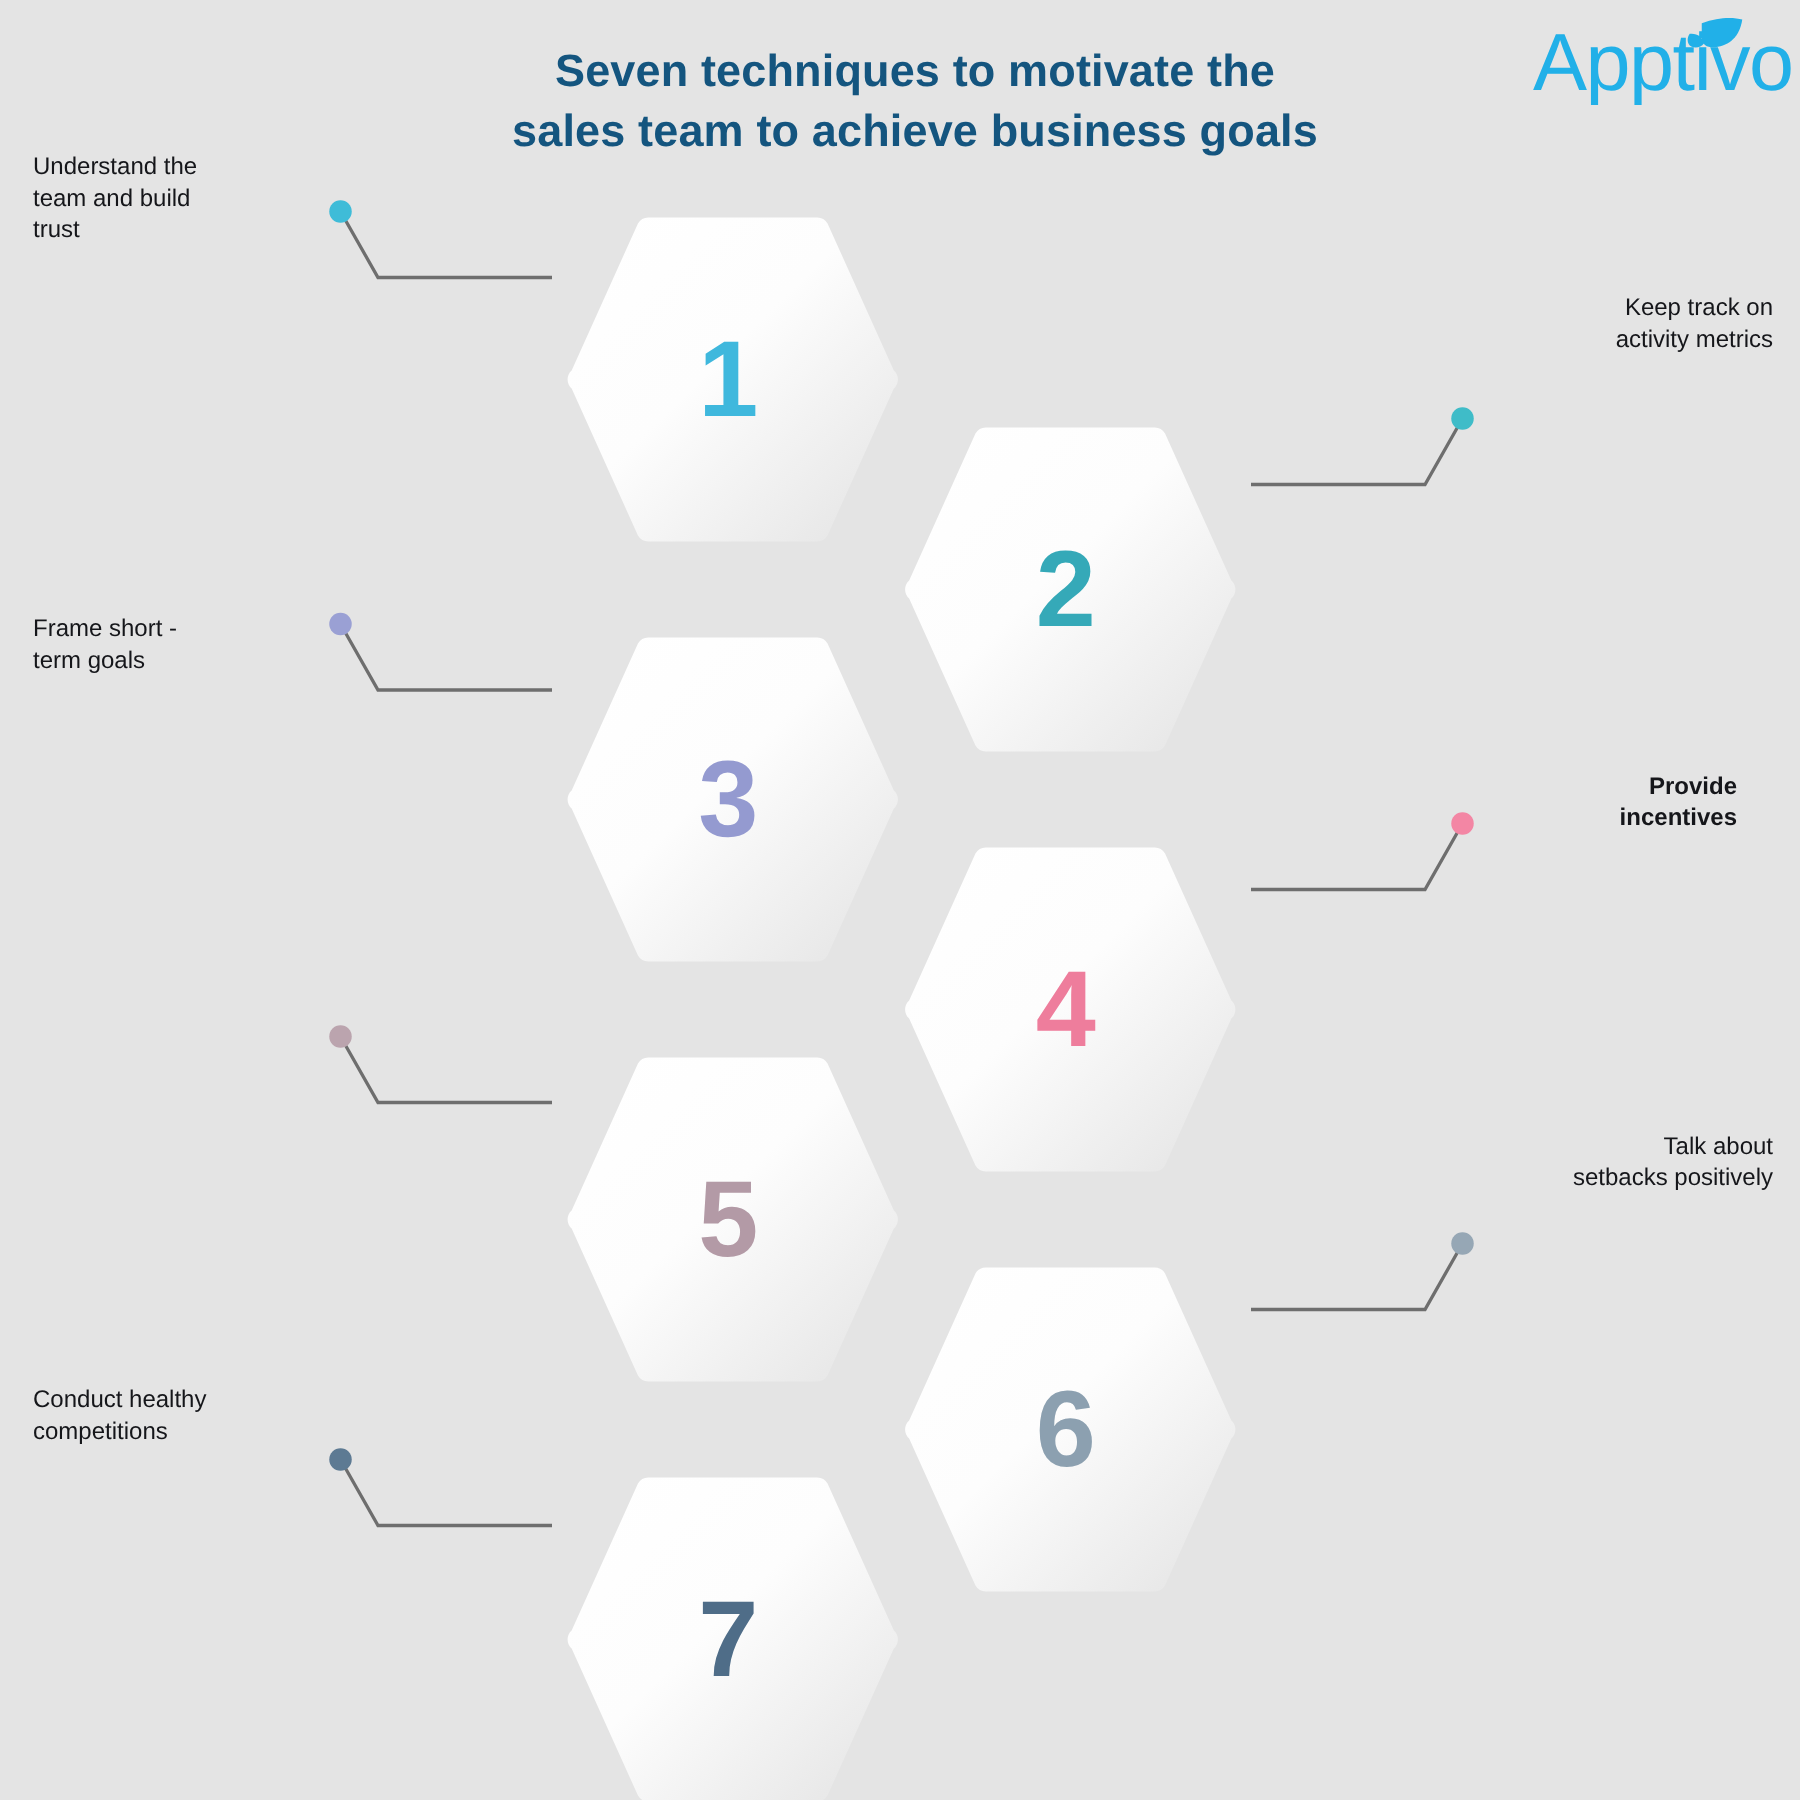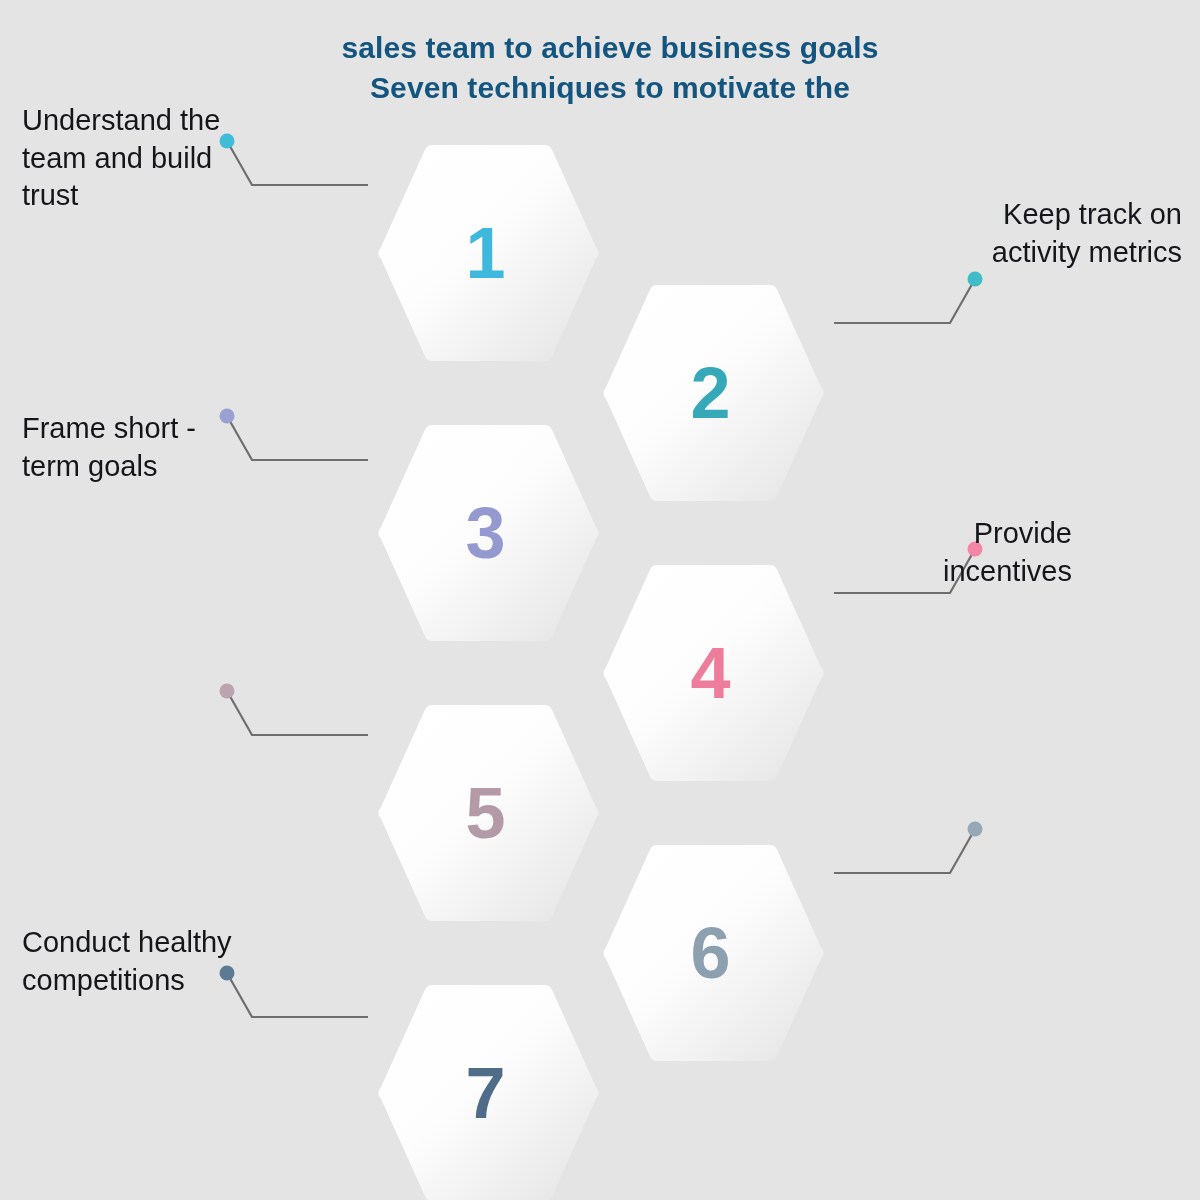--- a/index.html
+++ b/index.html
@@ -66,21 +66,21 @@
     line-height: 1;
     padding-right: 6px;
     box-sizing: border-box;
     user-select: none;
   }
 
   
   .label {
     position: absolute;
     color: #15161a;
-    font-size: 29px;
+    font-size: 16px;
     line-height: 1.30;
     white-space: pre-line;
   }
   .label.left  { text-align: left;  }
   .label.right { text-align: right; }
 
   
   .conn {
     position: absolute;
     overflow: visible;
@@ -90,24 +90,34 @@
     stroke: #6e6e6e;
     stroke-width: 2.2;
   }
   .conn circle { stroke: none; }
 </style>
 </head>
 <body>
 
 <div id="stage">
 
+  <div id="logo">
+    <svg viewBox="0 0 172 62" width="172" height="62">
+
+      <g>
+        <path d="M112.5 7.5 C124 3 134 3.5 139.5 5 C138 16 131 22.5 121.5 23.5 C116.5 24 113 22 112.5 18 Z" fill="#21b0e8"></path>
+        <path d="M104.5 14.5 C109.5 14 113 16.5 114 21 C112 23.5 108.5 24.5 105.5 23 C102.5 21.5 102.5 17 104.5 14.5 Z" fill="#21b0e8"></path>
+      </g>
+      <text x="0" y="52" font-family="Liberation Sans, sans-serif" font-size="54" font-weight="normal" fill="#21b0e8" letter-spacing="-1">Apptivo</text>
+    </svg>
+  </div>
 
   <div id="title">
+    <span class="tline">Seven techniques to motivate the</span>
     <span class="tline">sales team to achieve business goals</span>
-    <span class="tline">Seven techniques to motivate the</span>
   </div>
 
   <svg class="conn" style="left:215px; top:130px; width:165px; height:70px;" viewBox="0 0 165 70">
     <path d="M12 11 L37 55 L153 55"></path>
     <circle cx="12" cy="11" r="7.5" fill="#3fbcd8"></circle>
   </svg>
 
   <svg class="conn" style="left:822px; top:268px; width:165px; height:70px;" viewBox="0 0 165 70">
     <path d="M12 55 L128 55 L153 11"></path>
     <circle cx="153" cy="11" r="7.5" fill="#3fbcc8"></circle>
@@ -145,23 +155,25 @@
   <div class="label left" style="left:22px; top:367px; width:210px;margin-top:43px;">Frame short -
 term goals</div>
 
 
   <div class="label right" style="left:930px; top:196px; width:252px;">Keep track on
 activity metrics</div>
 
   <div class="label left" style="left:22px; top:924px; width:230px;">Conduct healthy
 competitions</div>
 
-  <div class="label right" style="left:880px; top:515px; width:192px;">Provide
+  <div class="label right" style="left:966px; top:515px; width:192px;font-weight:bold;">Provide
 incentives</div>
 
+  <div class="label right" style="left:900px; top:755px; width:282px;">Talk about
+setbacks positively</div>
 
   <svg width="0" height="0" style="position:absolute;" aria-hidden="true">
     <defs>
       <linearGradient id="hexgrad" x1="0" y1="0" x2="1" y2="1">
         <stop offset="0%" stop-color="#ffffff"></stop>
         <stop offset="45%" stop-color="#fdfdfd"></stop>
         <stop offset="100%" stop-color="#e3e3e3"></stop>
       </linearGradient>
     </defs>
   </svg>

